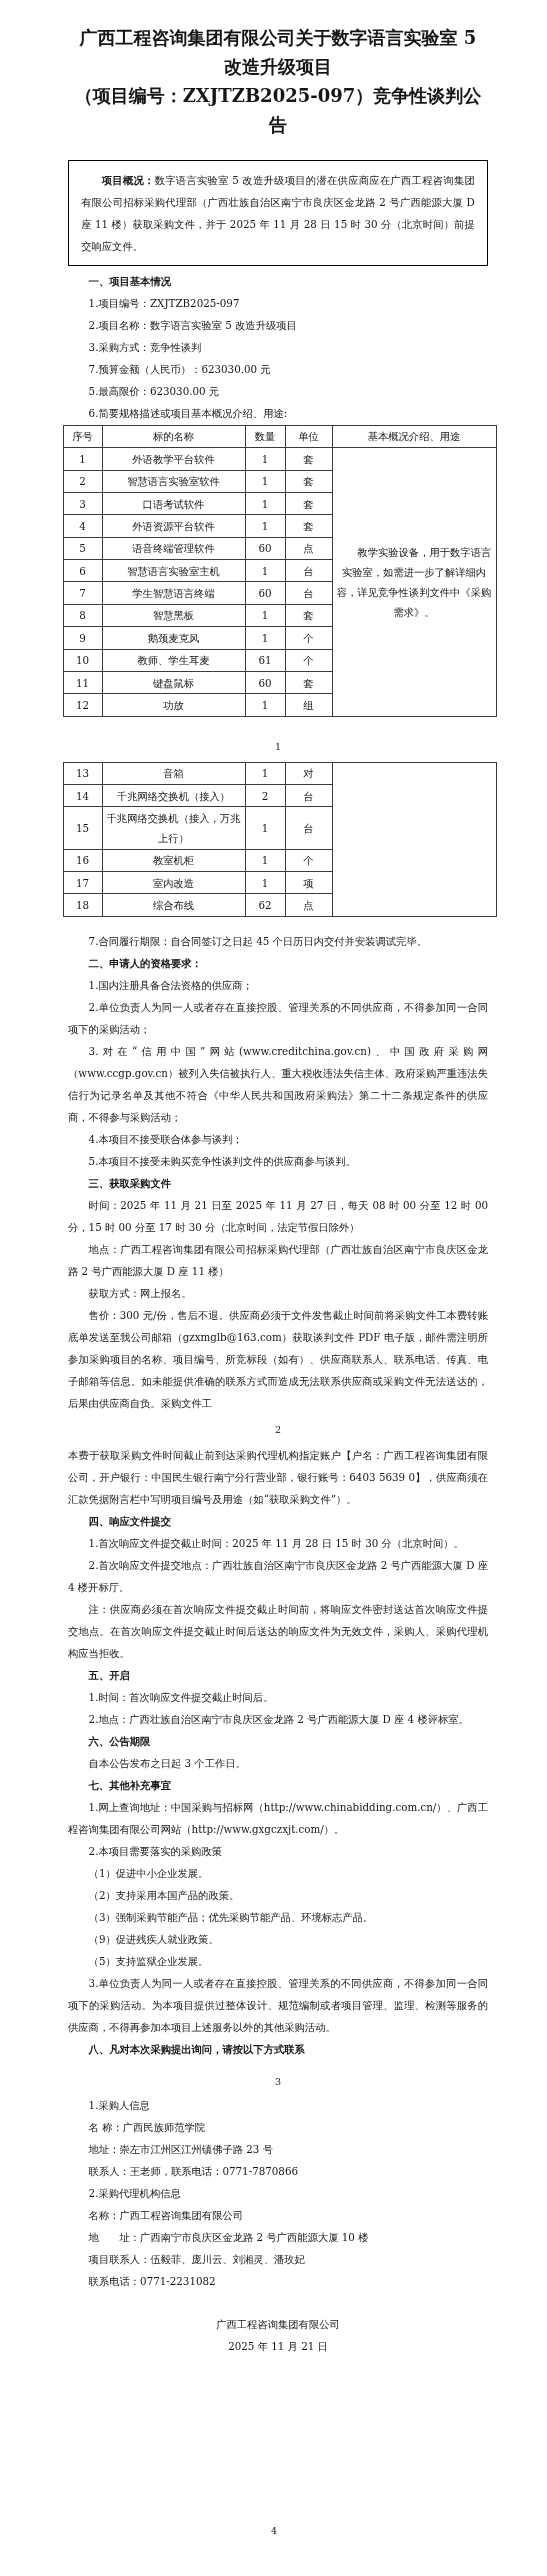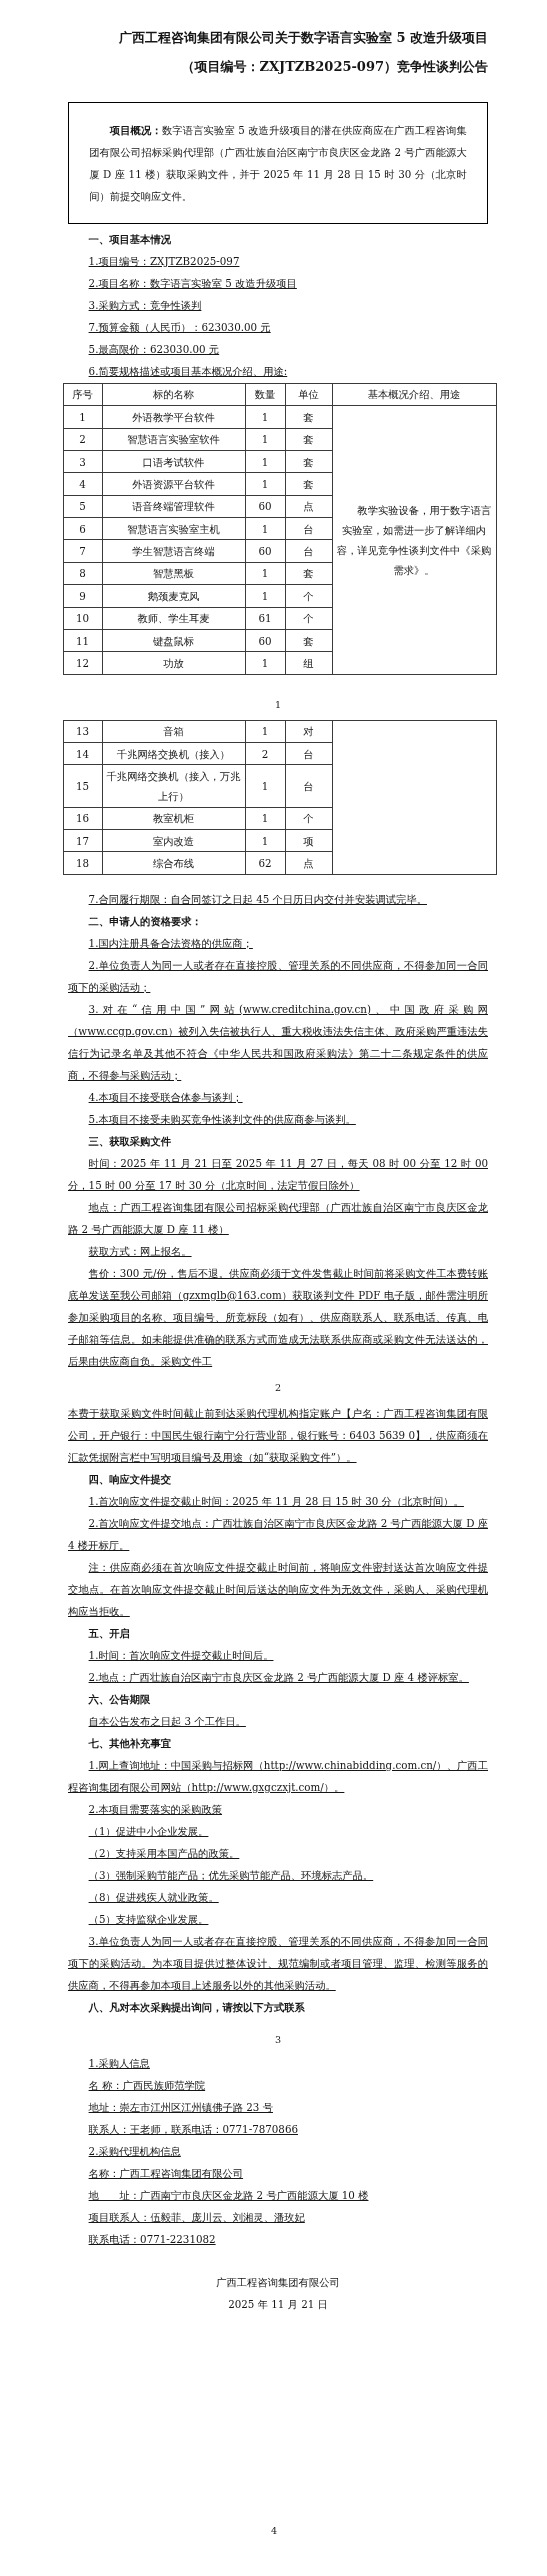--- a/index.html
+++ b/index.html
@@ -6,25 +6,25 @@
   .doc {
     position:relative;
     width:548px; height:2576px;
     box-sizing:border-box;
     padding:23px 60px 0 68px;
     background:#ffffff;
     color:#161616;
     font-family:"DejaVu Serif","Liberation Serif",serif;
     font-size:10.3px;
   }
-  .title { font-size:13px; font-weight:700; text-align:right; line-height:29px; }
+  .title { font-size:18px; font-weight:700; text-align:center; line-height:29px; }
   .overview-box { border:1.4px solid #000; margin-top:20.5px; padding:4.1px 8.2px; }
-  .box-p { margin:12px; line-height:22px; text-indent:2em; text-align:justify; }
+  .box-p { margin:4px; line-height:22px; text-indent:2em; text-align:justify; }
   .bold { font-weight:700; }
-  p.line { margin:0; line-height:22px; text-indent:2em; text-align:justify;text-decoration:underline; }
+  p.line { margin:0; line-height:22px; text-indent:2em; text-align:justify; }
   p.h { margin:0; line-height:22px; text-indent:2em; font-weight:700; }
   p.noindent { text-indent:0; }
   .pageno { margin:0; text-align:center; font-size:9.6px; line-height:13.7px; text-indent:0; }
   #pageno-1 { margin-top:23px; margin-bottom:8.2px; }
   #pageno-2 { margin-top:9.6px; margin-bottom:6.8px; }
   #pageno-3 { margin-top:15px; margin-bottom:5.5px; }
   #pageno-4 { position:absolute; top:2524px; left:0; right:0; }
   #section1-heading { margin-top:4.1px; }
   #contract-line { margin-top:13px; }
   table.items {
@@ -246,21 +246,21 @@
 
   <p class="h">六、公告期限</p>
   <p class="line">自本公告发布之日起 3 个工作日。</p>
 
   <p class="h">七、其他补充事宜</p>
   <p class="line">1.网上查询地址：中国采购与招标网（http://www.chinabidding.com.cn/）、广西工程咨询集团有限公司网站（http://www.gxgczxjt.com/）。</p>
   <p class="line">2.本项目需要落实的采购政策</p>
   <p class="line">（1）促进中小企业发展。</p>
   <p class="line">（2）支持采用本国产品的政策。</p>
   <p class="line">（3）强制采购节能产品；优先采购节能产品、环境标志产品。</p>
-  <p class="line">（8）促进残疾人就业政策。</p>
+  <p class="line">（9）促进残疾人就业政策。</p>
   <p class="line">（5）支持监狱企业发展。</p>
   <p class="line">3.单位负责人为同一人或者存在直接控股、管理关系的不同供应商，不得参加同一合同项下的采购活动。为本项目提供过整体设计、规范编制或者项目管理、监理、检测等服务的供应商，不得再参加本项目上述服务以外的其他采购活动。</p>
 
   <p class="h">八、凡对本次采购提出询问，请按以下方式联系</p>
 
   <p class="pageno" id="pageno-3">3</p>
 
   <p class="line">1.采购人信息</p>
   <p class="line">名 称：广西民族师范学院</p>
   <p class="line">地址：崇左市江州区江州镇佛子路 23 号</p>

